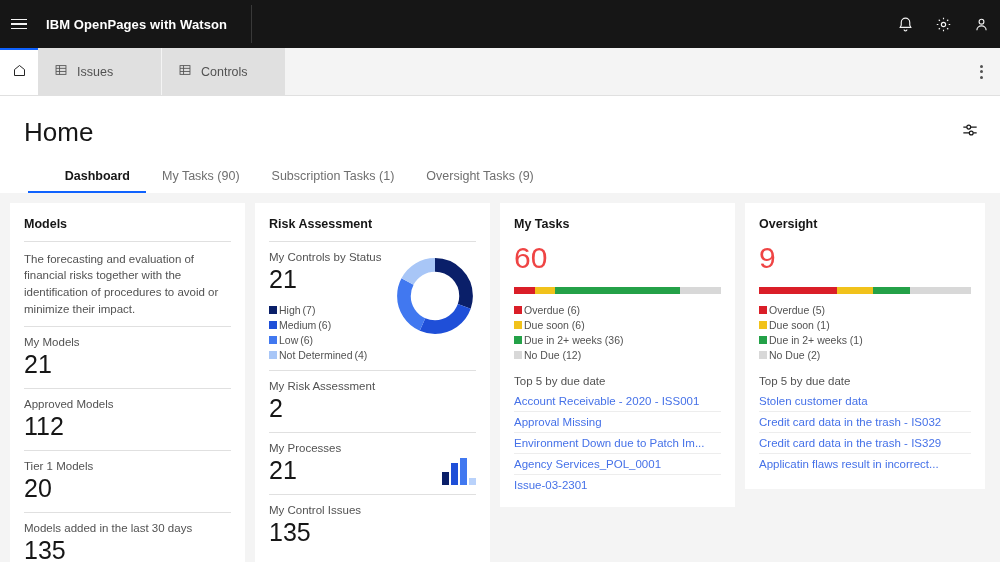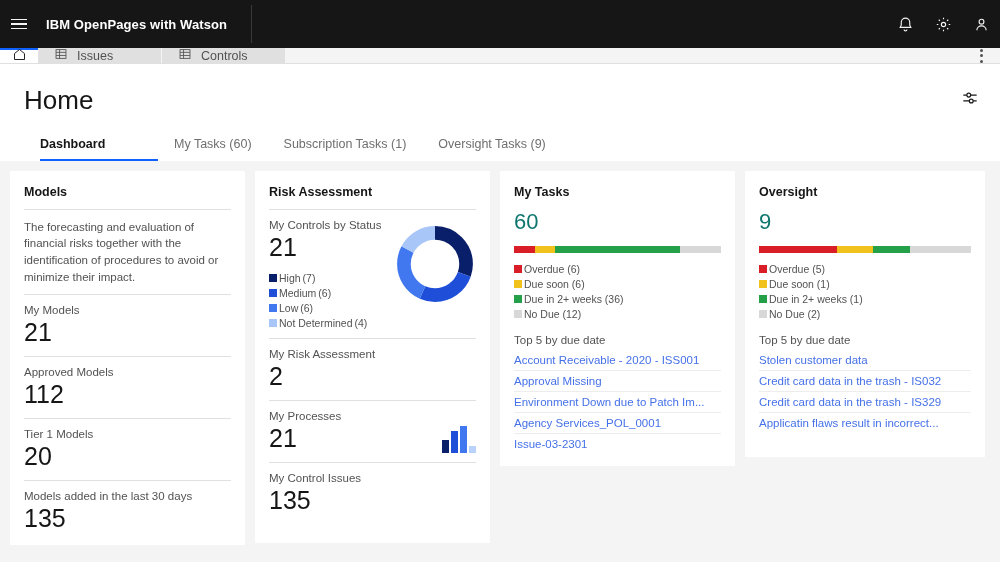--- a/index.html
+++ b/index.html
@@ -31,21 +31,21 @@
   }
   .topbar-right { margin-left: auto; display: flex; height: 38px; }
   .ticon {
     width: 38px; height: 38px; display: flex; align-items: center;
     justify-content: center; cursor: pointer;
   }
   .ticon svg { display: block; }
 
   
   .tabstrip {
-    height: 16px; background: #f4f4f4; display: flex; align-items: stretch;
+    height: 48px; background: #f4f4f4; display: flex; align-items: stretch;
     border-bottom: 1px solid #e0e0e0; position: relative;
   }
   .home-tab {
     width: 38px; background: #ffffff; display: flex; align-items: center;
     justify-content: center; border-top: 2px solid #0f62fe; cursor: pointer;
   }
   .obj-tab {
     min-width: 124px; background: #e0e0e0; display: flex; align-items: center;
     gap: 9px; padding: 0 16px; border-right: 1px solid #f4f4f4;
     color: #525252; font-size: 12.5px; cursor: pointer;
@@ -63,39 +63,39 @@
   .head-filter {
     position: absolute; right: 20px; top: 24px; cursor: pointer;
   }
   .subtabs {
     display: flex; gap: 0; margin-top: 22px; background: #fff;
   }
   .subtab {
     font-size: 12.5px; color: #6f6f6f; padding: 0 16px 8px 16px;
     cursor: pointer; white-space: nowrap; border-bottom: 2px solid transparent;
   }
-  .subtab:first-child { padding-left: 0; margin-left: 16px; }
+  .subtab:first-child { padding-left: 0; margin-left: 4px; text-align: right; }
   .subtab.active { color: #161616; font-weight: 700; border-bottom-color: #0f62fe; padding-left:0; min-width:118px;}
 
   
   .board {
     padding: 10px 10px 0 10px; display: grid;
     grid-template-columns: 235px 235px 235px 240px;
     gap: 10px; background: #f4f4f4; align-items: start;
   }
   .card {
     background: #ffffff; padding: 14px 14px 12px 14px;
   }
   .card-title {
     font-size: 12.5px; font-weight: 700; color: #161616; margin-bottom: 10px;
   }
   .card.tall { min-height: 286px; }
   .hr { height: 1px; background: #e0e0e0; margin: 9px 0; }
 
-  .bignum { font-size: 22px; font-weight: 300; color: #0f766e; line-height: 1.15; }
+  .bignum { font-size: 30px; font-weight: 300; color: #ef4444; line-height: 1.15; }
 
   
   .pbar { display: flex; height: 7px; margin: 12px 0 10px 0; background: #dcdcdc; }
   .pbar > div { height: 100%; }
 
   .legend { display: flex; flex-direction: column; gap: 3px; }
   .lrow { display: flex; align-items: center; gap: 2px; font-size: 10.5px; color: #525252; }
   .sw { width: 8px; height: 8px; flex: none; }
 
   .sectlabel { font-size: 11.5px; color: #525252; margin: 14px 0 2px 0; }
@@ -199,21 +199,21 @@
   <div class="head-filter">
     <svg width="20" height="20" viewBox="0 0 24 24" fill="none" stroke="#161616" stroke-width="1.5">
       <path d="M4 8.5h4M13 8.5h7M4 15.5h7M16 15.5h4"></path>
       <circle cx="10.5" cy="8.5" r="2.3"></circle>
       <circle cx="13.5" cy="15.5" r="2.3"></circle>
     </svg>
   </div>
 
   <div class="subtabs">
     <div class="subtab active">Dashboard</div>
-    <div class="subtab">My Tasks (60)</div>
+    <div class="subtab">My Tasks (90)</div>
     <div class="subtab">Subscription Tasks (1)</div>
     <div class="subtab">Oversight Tasks (9)</div>
   </div>
 </div>
 
 <div class="board">
 
   <div class="card tall">
     <div class="card-title">My Tasks</div>
     <div class="bignum">60</div>

